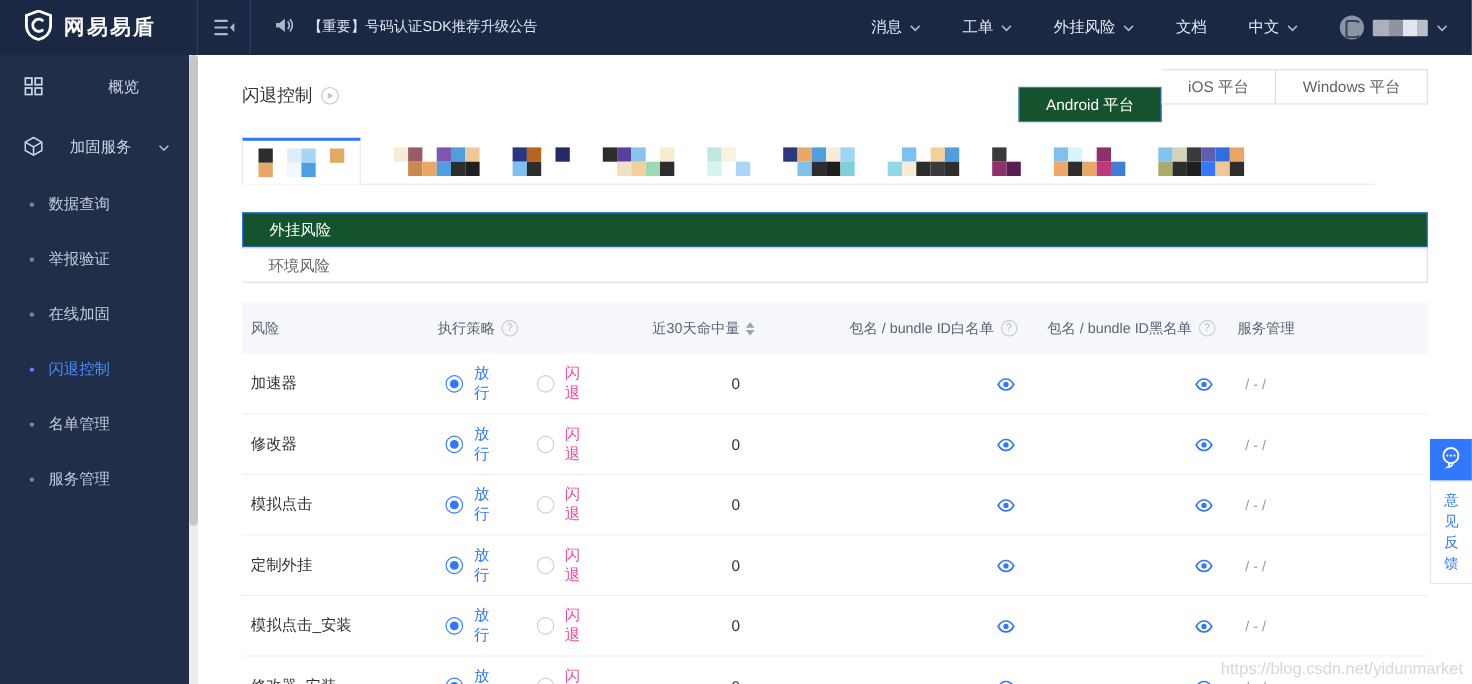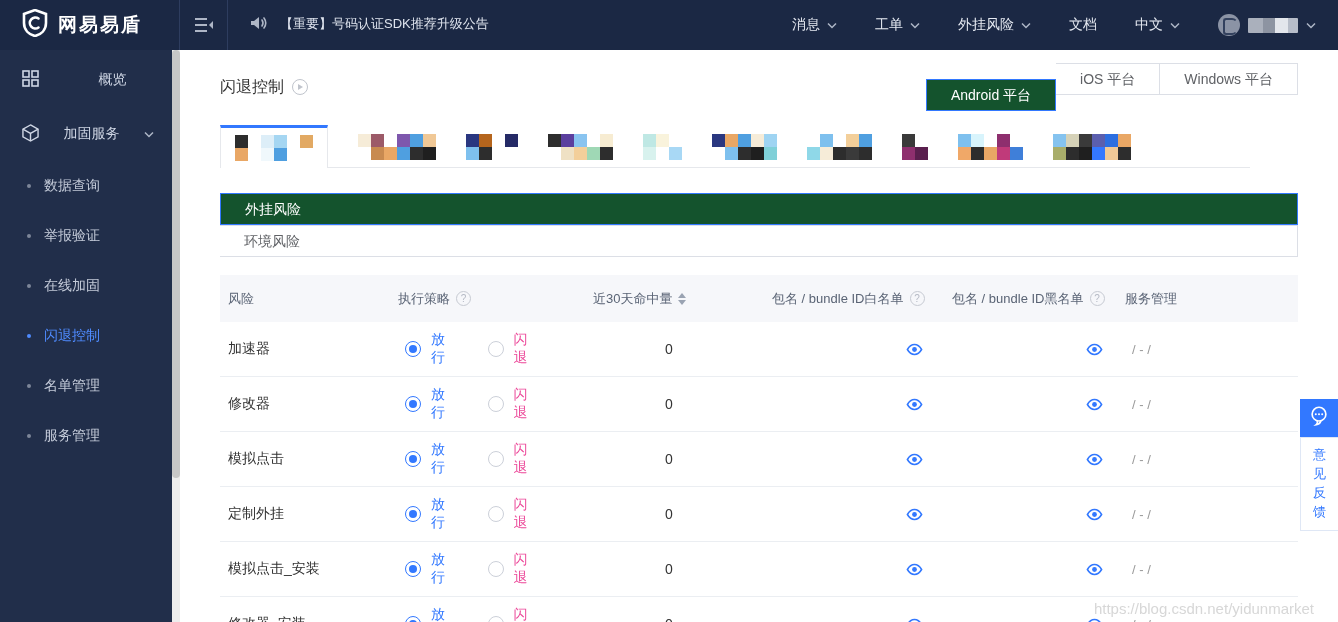--- a/index.html
+++ b/index.html
@@ -84,21 +84,21 @@
   .sort-icon .dn { border-top:5px solid #9aa3b2; }
 
   .eye-btn { cursor:pointer; display:inline-flex; }
 
   
   .feedback { position:absolute; right:0; top:399px; width:38px; z-index:40; }
   .fb-top { width:38px; height:38px; background:#3278ff; display:flex; align-items:center; justify-content:center; cursor:pointer; }
   .fb-body { width:38px; background:#fff; border:1px solid #dfe7f5; border-right:none; padding:8px 0 10px; display:flex; flex-direction:column; align-items:center; gap:2px; cursor:pointer; }
   .fb-body span { color:#3278ff; font-size:13px; line-height:17px; }
 
-  .watermark { position:absolute; right:24px; bottom:5px; color:#d7d7d7; font-size:15px; z-index:5; }
+  .watermark { position:absolute; right:8px; bottom:5px; color:#d7d7d7; font-size:15px; z-index:5; }
 
   .chev svg { display:block; }
 </style>
 </head>
 <body>
 
 <div class="topbar">
   <div class="logo-area">
     <span>
       <svg width="26" height="28" viewBox="0 0 26 28">

